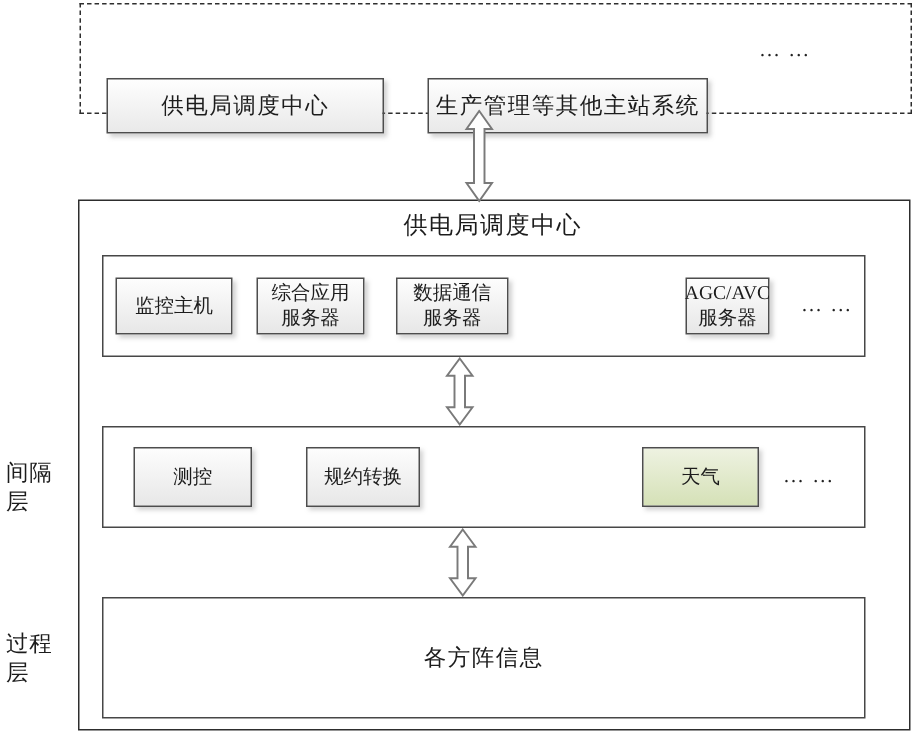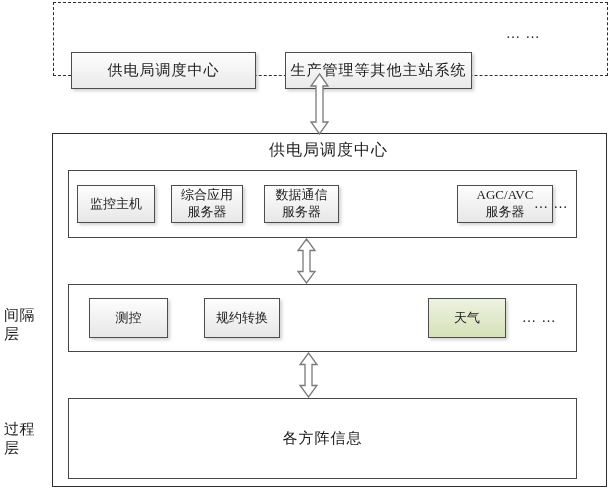--- a/index.html
+++ b/index.html
@@ -92,21 +92,21 @@
 
   <div class="main-box"></div>
   <div class="sys-title">供电局调度中心</div>
 
   <div class="container" id="station-box">
     <div class="node" style="left:8px;   width:78px;">监控主机</div>
     <div class="node" style="left:102px; width:72px;">综合应用
 服务器</div>
     <div class="node" style="left:195px; width:75px;">数据通信
 服务器</div>
-    <div class="node" style="left:388px; width:96px;">AGC/AVC
+    <div class="node" style="left:388px; width:56px;">AGC/AVC
 服务器</div>
     <div class="row-dots" style="left:465px;">
       <span class="dots">… …</span>
     </div>
   </div>
 
   <svg class="arrow" id="arrow-mid" width="29" height="46" viewBox="0 0 29 46">
     <polygon points="14.5,1 23,12.5 18,12.5 18,33.5 23,33.5 14.5,45 6,33.5 11,33.5 11,12.5 6,12.5" fill="#ffffff" stroke="#7a7a7a" stroke-width="1.3"></polygon>
   </svg>
 

